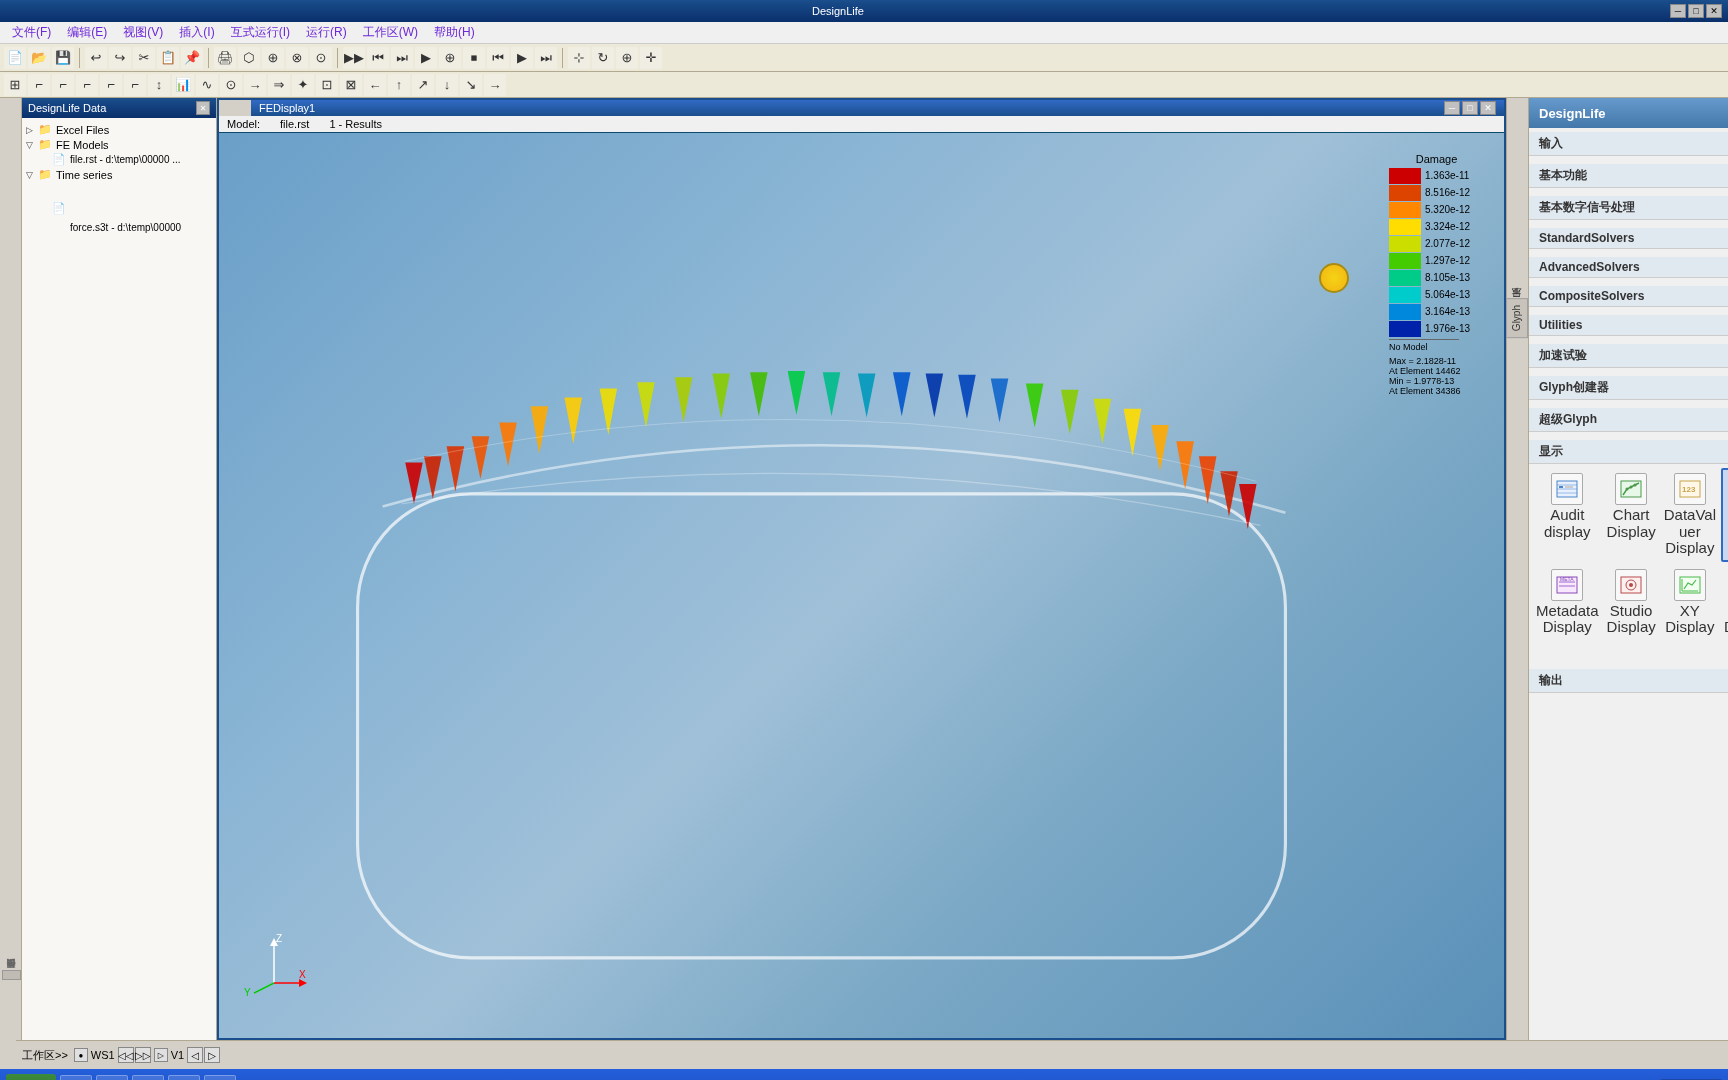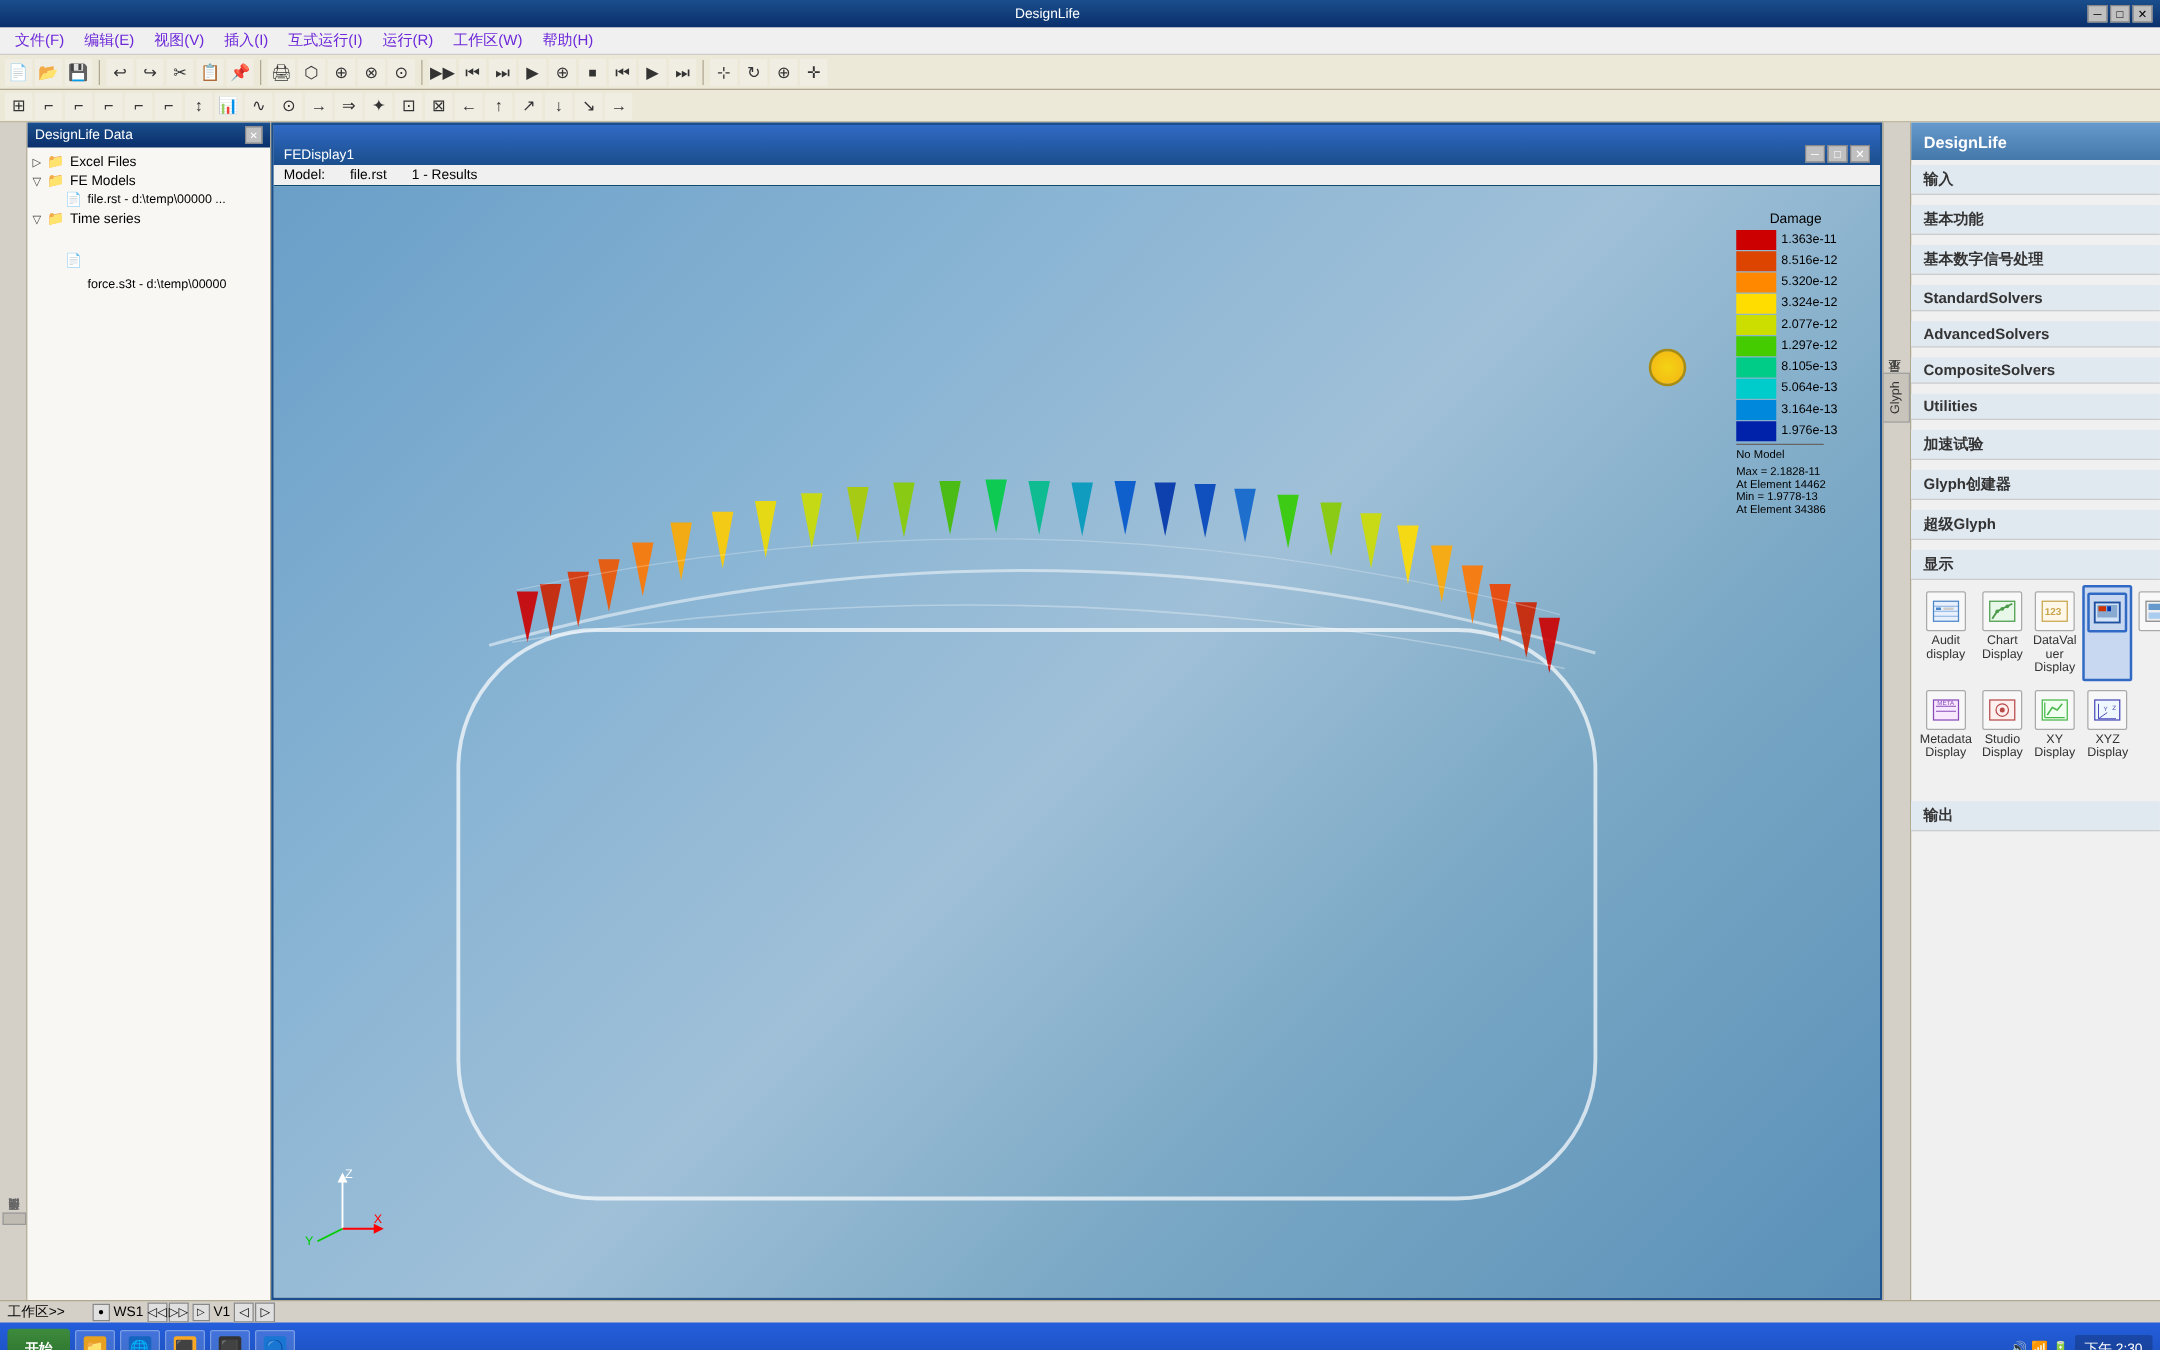--- a/index.html
+++ b/index.html
@@ -123,28 +123,29 @@
     .tree-icon { width: 16px; font-size: 11px; margin-right: 2px; }
 
     
     .fedisplay-panel {
       flex: 1;
       display: flex;
       flex-direction: column;
       border: 2px solid #1a4e8c;
     }
     .fedisplay-header {
-      height: 32px;
+      height: 16px;
       background: linear-gradient(to bottom, #316ac5, #1a4e8c);
       color: white;
       font-size: 11px;
       padding: 2px 8px;
       display: flex;
-      align-items: flex-end;
+      align-items: center;
       justify-content: space-between;
+      margin-left: 32px;
     }
     .fedisplay-content {
       flex: 1;
       background: linear-gradient(135deg, #6a9fc8 0%, #8ab5d4 30%, #a0c0d8 50%, #7aa8c5 70%, #5a90b8 100%);
       position: relative;
       overflow: hidden;
     }
 
     
     .color-legend {
@@ -259,21 +260,21 @@
       border: 1px solid #aaa;
       background: #f8f8f8;
       display: flex;
       align-items: center;
       justify-content: center;
       font-size: 10px;
       margin-bottom: 2px;
       border-radius: 2px;
     }
     .icon-label {
-      font-size: 10px;
+      font-size: 15px;
       text-align: center;
       color: #333;
       line-height: 1.1;
     }
 
     
     .right-edge {
       width: 22px;
       background: #d4d0c8;
       border-left: 1px solid #b0a890;
@@ -287,28 +288,29 @@
       font-size: 10px;
       background: #c8c4bc;
       padding: 6px 3px;
       cursor: pointer;
       color: #333;
       border: 1px solid #a0a0a0;
     }
 
     
     .bottom-bar {
-      height: 18px;
+      height: 29px;
       background: #d4d0c8;
       border-top: 1px solid #b0a890;
       display: flex;
       align-items: center;
       padding: 0 6px;
       font-size: 11px;
-      gap: 22px;
+      gap: 6px;
+      margin-left: 16px;
     }
     .ws-btn {
       width: 16px;
       height: 16px;
       background: #e0e0e0;
       border: 1px solid #888;
       display: flex;
       align-items: center;
       justify-content: center;
       font-size: 10px;

